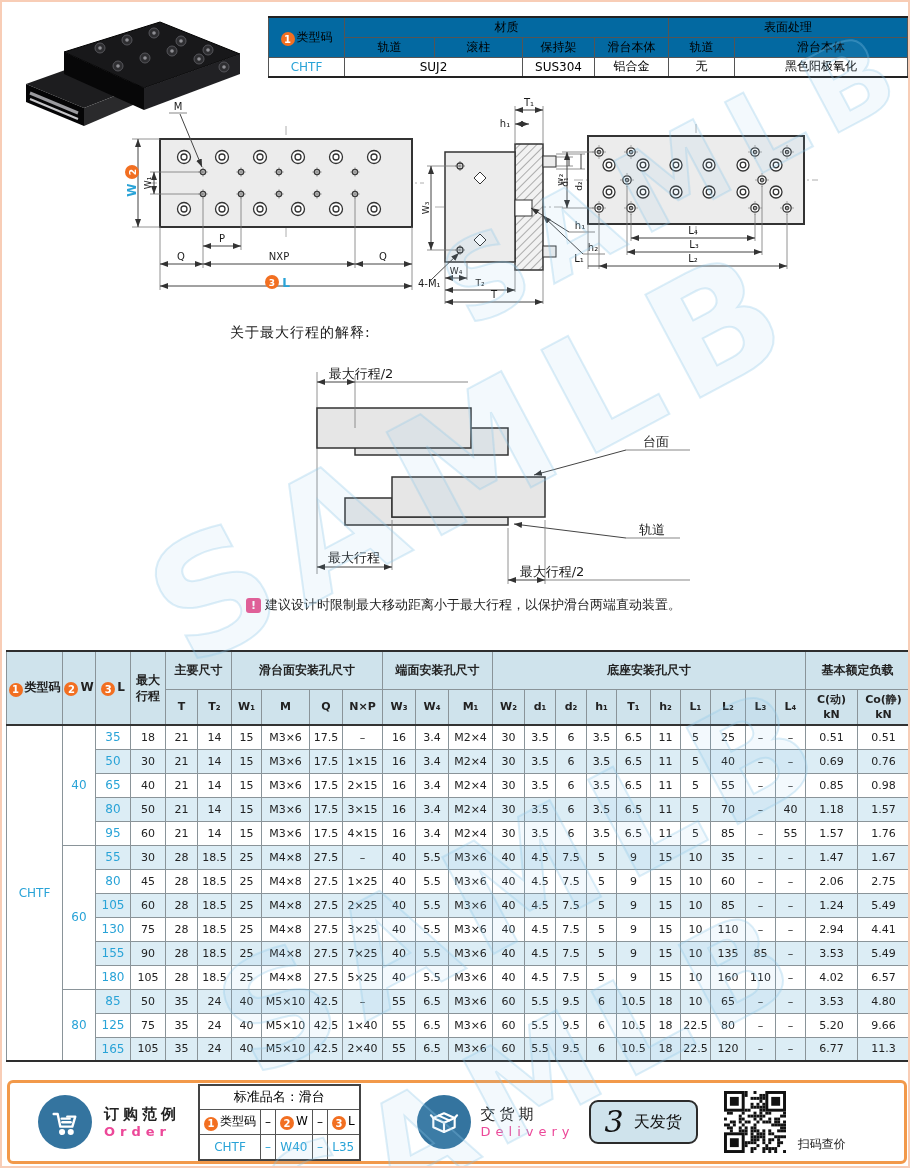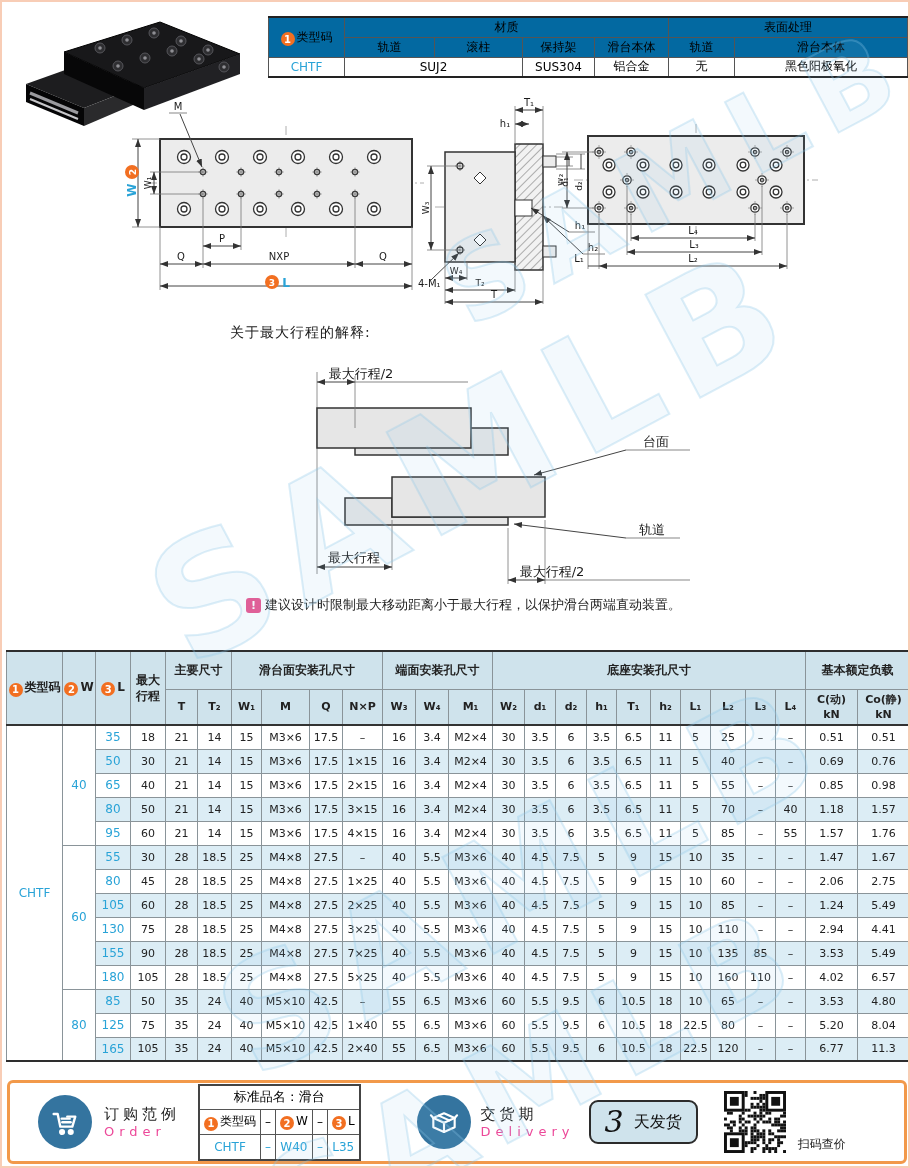--- a/index.html
+++ b/index.html
@@ -856,21 +856,21 @@
             <td>5.5</td>
             <td>9.5</td>
             <td>6</td>
             <td>10.5</td>
             <td>18</td>
             <td>22.5</td>
             <td>80</td>
             <td class="dash-c">–</td>
             <td class="dash-c">–</td>
             <td>5.20</td>
-            <td>8.04</td>
+            <td>9.66</td>
           </tr>
           <tr class="alt">
             <td class="l-cell">165</td>
             <td>105</td>
             <td>35</td>
             <td>24</td>
             <td>40</td>
             <td>M5×10</td>
             <td>42.5</td>
             <td>2×40</td>
@@ -897,21 +897,21 @@
   <div class="footer">
     <div class="icon-circle" style="margin-left:28px;">
       <svg width="32" height="32" viewBox="0 0 24 24" fill="none" stroke="#fff" stroke-width="1.8" stroke-linecap="round" stroke-linejoin="round">
         <path d="M3.5,6 h3 l2,9.5 h9 l2.2,-7.5 h-6"></path>
         <line x1="9.5" y1="9.5" x2="15.5" y2="9.5"></line>
         <line x1="10" y1="12.2" x2="16.2" y2="12.2"></line>
         <circle cx="9.8" cy="19.5" r="1.4" fill="#fff"></circle>
         <circle cx="16.3" cy="19.5" r="1.4" fill="#fff"></circle>
       </svg>
     </div>
-    <div style="margin-left:12px;">
+    <div style="margin-left:12px;font-weight:bold;">
       <div class="sec-title-cn">订购范例</div>
       <div class="sec-title-en">Order</div>
     </div>
     <table class="order-table">
       <tbody>
           <tr>
         <td colspan="5" class="ot-head">标准品名：滑台</td>
       </tr>
       <tr>
         <td><span class="badge">1</span><span>类型码</span></td>

